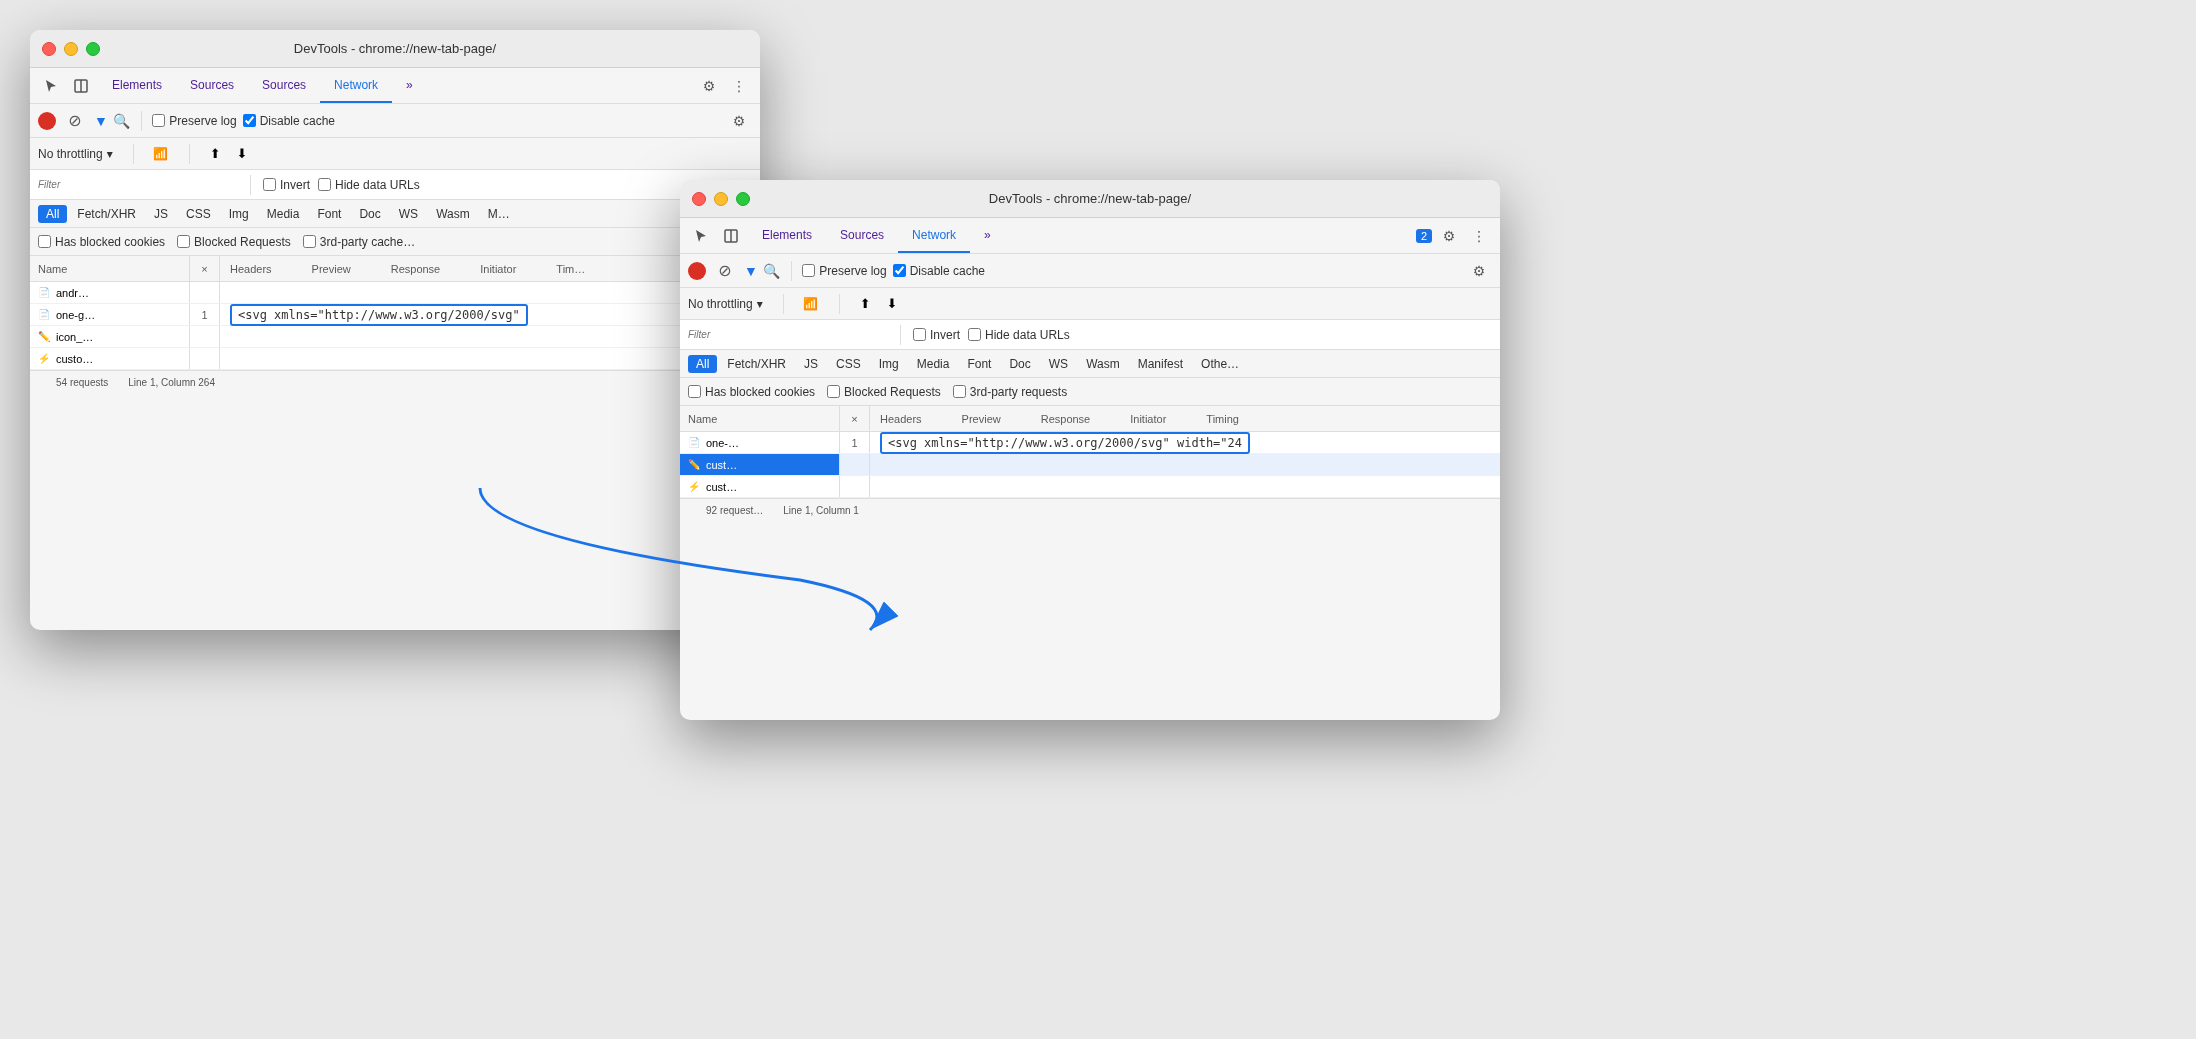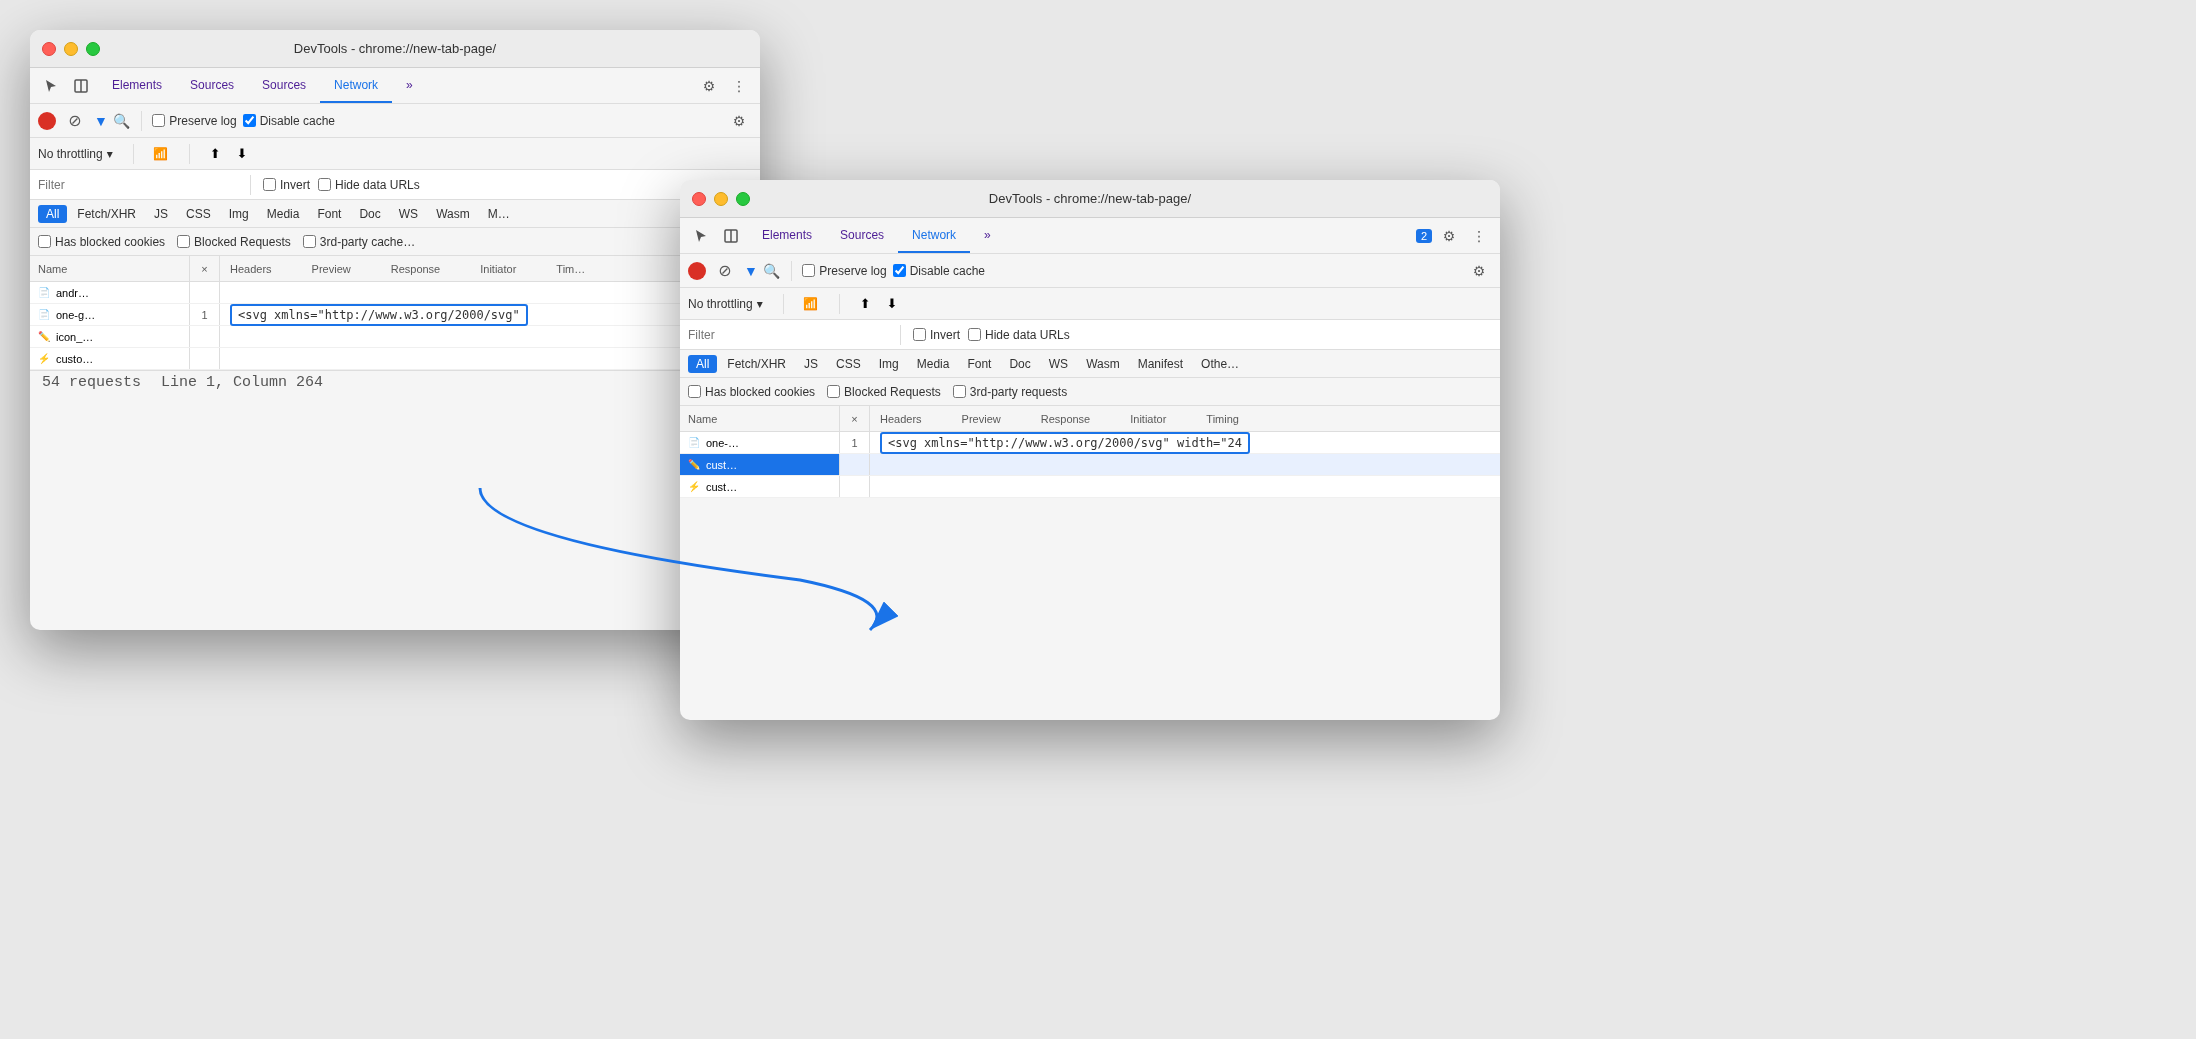--- a/index.html
+++ b/index.html
@@ -181,24 +181,25 @@
       align-items: center;
       height: 30px;
       padding: 0 8px;
       gap: 8px;
     }
 
     .filter-input {
       flex: 1;
       border: none;
       outline: none;
-      font-size: 12px;
+      font-size: 10px;
       color: #333;
       background: transparent;
       max-width: 200px;
+      font-style: italic;
     }
 
     .filter-type-bar {
       background: #f5f5f5;
       border-bottom: 1px solid #ddd;
       display: flex;
       align-items: center;
       height: 28px;
       padding: 0 8px;
       gap: 2px;
@@ -333,25 +334,24 @@
       padding: 2px 6px;
       background: #fff;
     }
 
     .status-bar {
       background: #f5f5f5;
       border-top: 1px solid #ddd;
       height: 24px;
       display: flex;
       align-items: center;
-      padding: 0 12px;
-      font-size: 15px;
+      padding: 0 26px;
+      font-size: 10px;
       color: #555;
       gap: 20px;
-      font-family: Liberation Mono, monospace;
     }
 
     
     .badge {
       background: #1a73e8;
       color: #fff;
       border-radius: 3px;
       padding: 1px 5px;
       font-size: 11px;
       font-weight: 500;
@@ -699,20 +699,24 @@
 
     <div class="table-row">
       <div class="row-name">
         <div class="row-icon" style="color:#f4b400;">⚡</div>
         <span>cust…</span>
       </div>
       <div class="row-x"></div>
       <div class="response-area"></div>
     </div>
 
+    <div class="status-bar" style="margin-top:auto;">
+      <span>92 request…</span>
+      <span>Line 1, Column 1</span>
+    </div>
   </div>
 </div>
 
 <svg class="arrows-overlay" width="2196" height="1039" viewBox="0 0 2196 1039" fill="none" xmlns="http://www.w3.org/2000/svg">
 
   <defs>
     <marker id="arrowhead1" markerWidth="10" markerHeight="7" refX="10" refY="3.5" orient="auto">
       <polygon points="0 0, 10 3.5, 0 7" fill="#1a73e8"></polygon>
     </marker>
     <marker id="arrowhead2" markerWidth="10" markerHeight="7" refX="10" refY="3.5" orient="auto">

